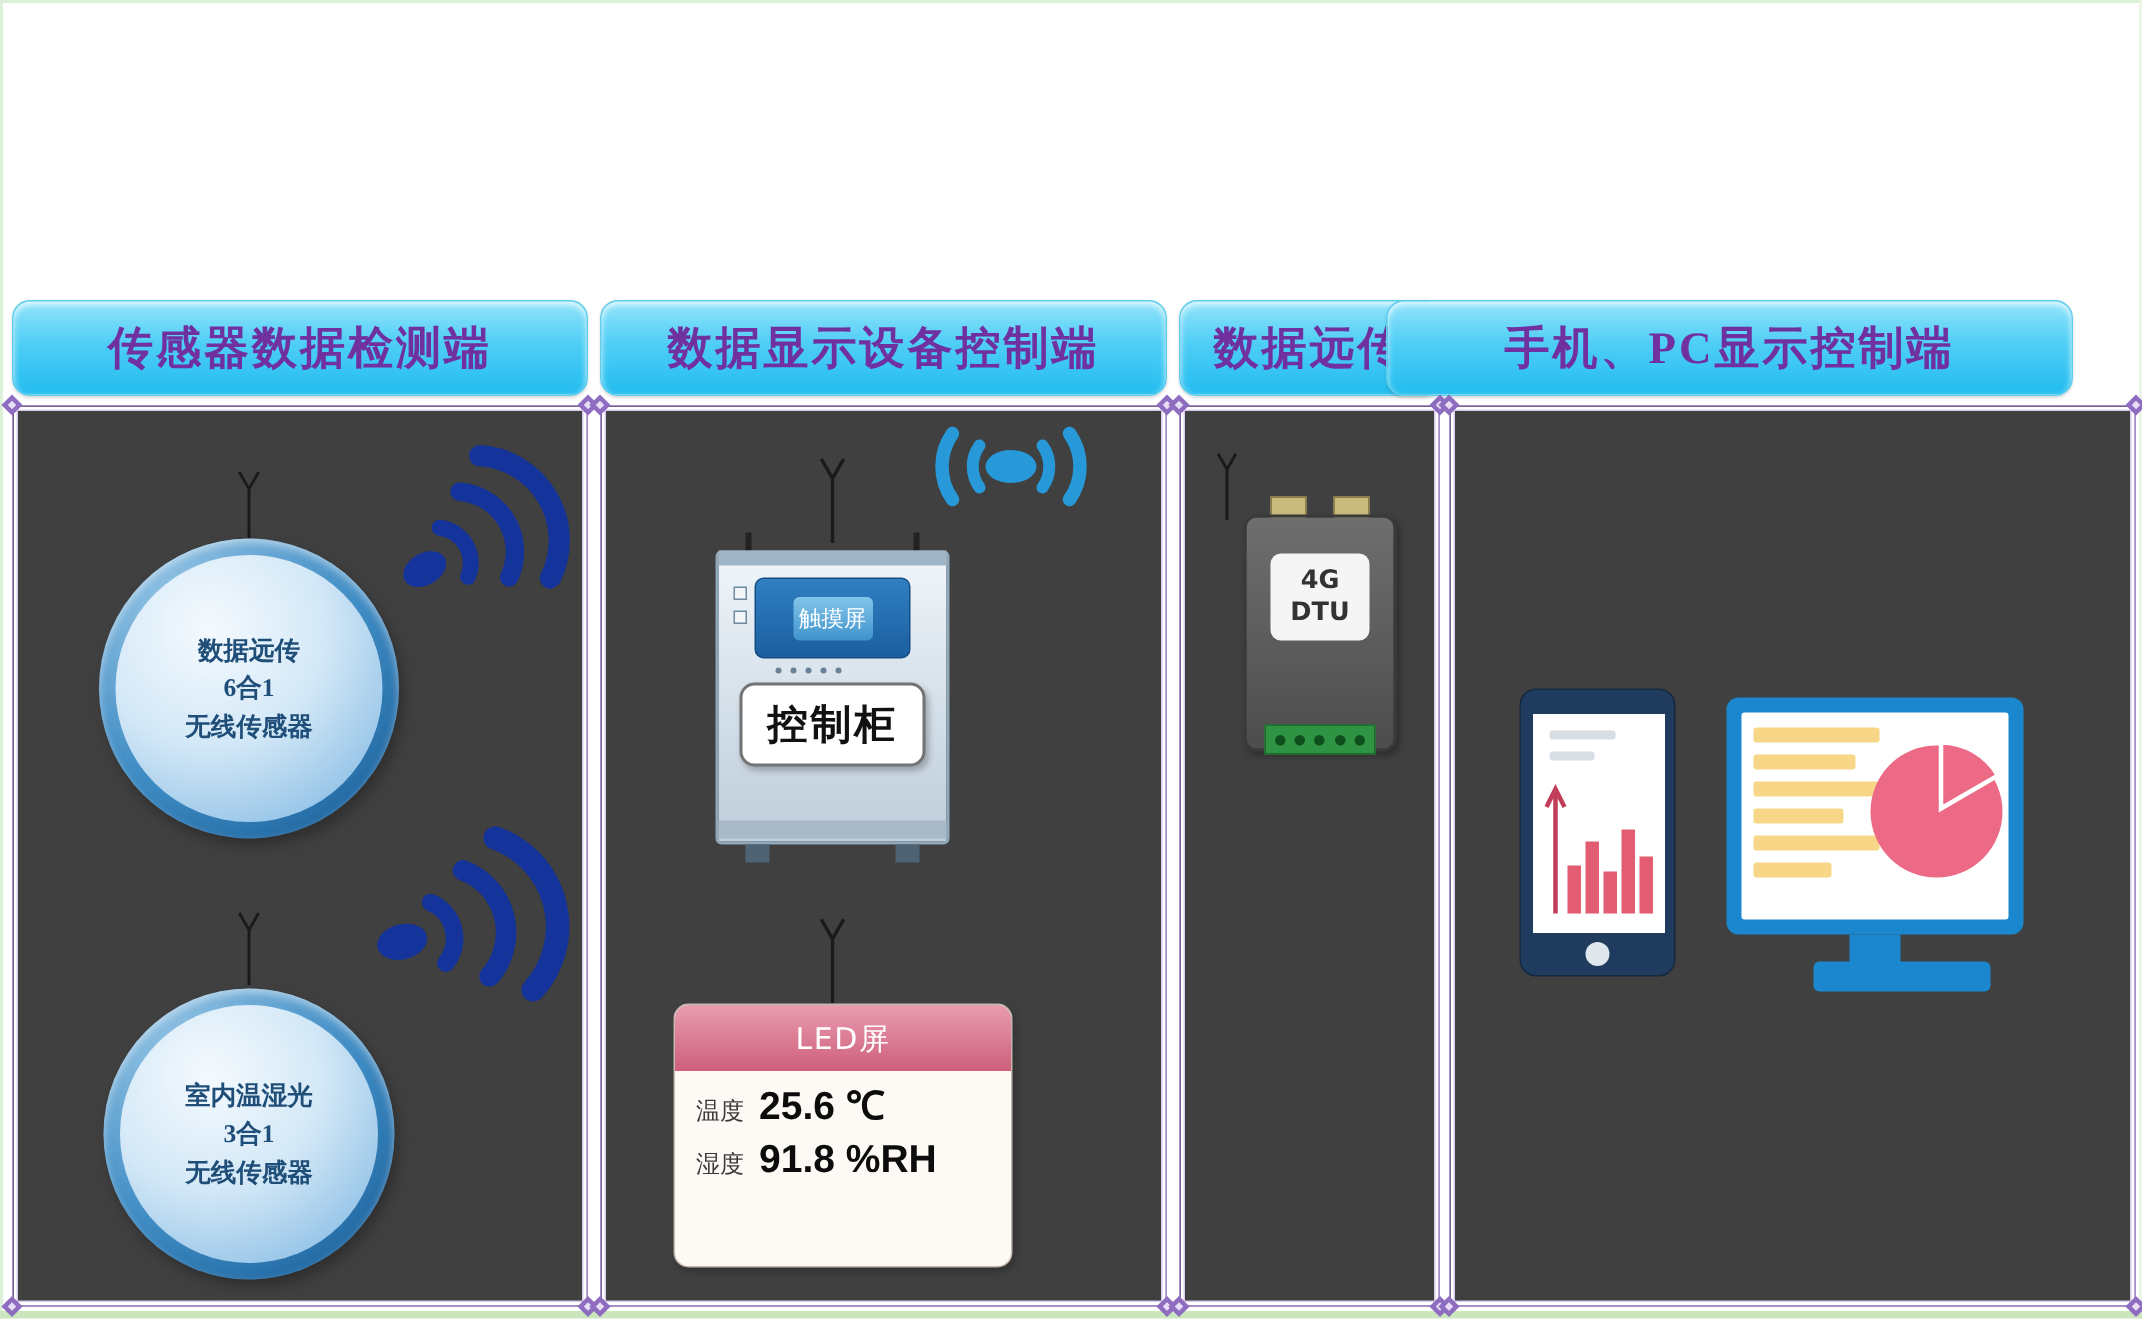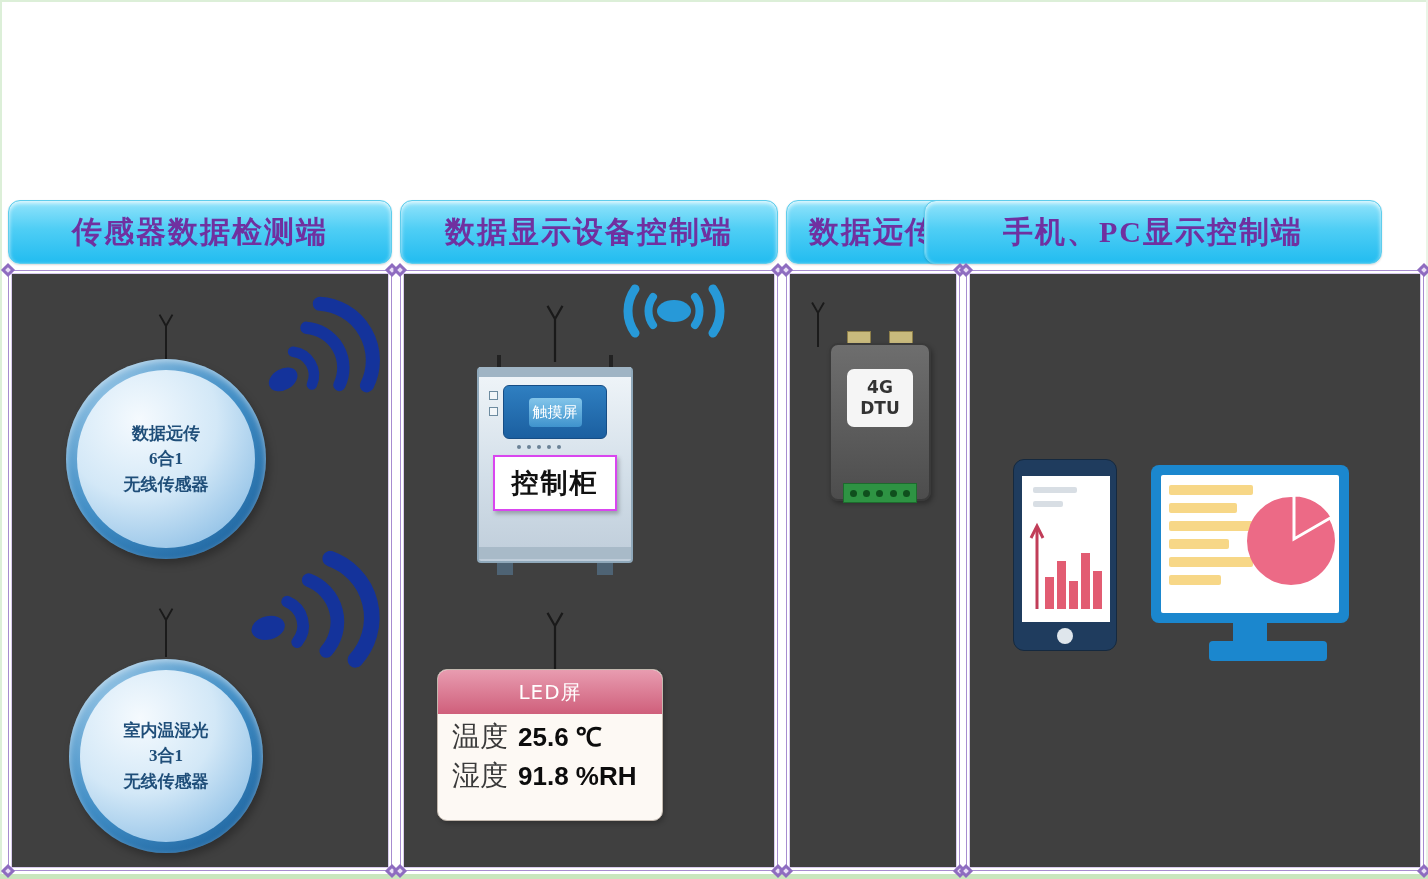--- a/index.html
+++ b/index.html
@@ -88,40 +88,40 @@
     display:flex;align-items:center;justify-content:center}
   .cab-screen-inner{background:linear-gradient(180deg,#83c5ea,#3f93cd);
     border-radius:4px;padding:5px 4px;color:#fff;font-size:15px;
     font-family:"Liberation Serif",serif}
   .cab-btn{position:absolute;left:12px;width:9px;height:9px;
     background:#f2f6f9;border:1px solid #6d8ba0}
   .cb1{top:32px}.cb2{top:48px}
   .cab-dots{position:absolute;left:40px;top:86px;display:flex;gap:6px}
   .cab-dots i{width:4px;height:4px;border-radius:50%;background:#6b8296}
   .cab-label{position:absolute;left:16px;top:96px;width:124px;height:56px;
-    background:#fff;border:2px solid #d946ef;border-radius:0;
+    background:#fff;border:2px solid #737373;border-radius:10px;
     display:flex;align-items:center;justify-content:center;
     box-shadow:2px 3px 4px rgba(0,0,0,.25)}
   .cab-label span{font-family:"Liberation Serif",serif;font-weight:bold;
     font-size:27px;color:#111;letter-spacing:2px}
   .cab-bottombar{position:absolute;left:2px;top:188px;width:152px;height:12px;background:#a8bac8}
   .cab-foot{position:absolute;top:204px;width:16px;height:12px;background:#4e6374}
   .f1{left:20px}.f2{right:20px}
 
   
-  .led-panel{position:absolute;left:36px;top:398px;width:226px;height:152px;
+  .led-panel{position:absolute;left:48px;top:398px;width:226px;height:176px;
     background:#fdf9f4;border:1px solid #c2b8ae;border-radius:10px;
     box-shadow:2px 3px 5px rgba(0,0,0,.22)}
   .led-header{height:44px;border-radius:9px 9px 0 0;
     background:linear-gradient(180deg,#e89cb0,#cf5f7b);
     display:flex;align-items:center;justify-content:center}
   .led-header span{color:#fff;font-size:20px;letter-spacing:1px}
   .led-body{padding:4px 14px 0 14px}
   .led-row{display:flex;align-items:baseline;gap:10px;height:39px}
-  .led-label{font-family:"Liberation Serif",serif;font-size:28px;color:#3a3a3a}
+  .led-label{font-family:"Liberation Serif",serif;font-size:16px;color:#3a3a3a}
   .led-value{font-family:"Liberation Sans",sans-serif;font-weight:bold;
     font-size:26px;color:#0c0c0c}
 
   
   .dtu-tab{position:absolute;width:24px;height:16px;background:#c9ba7d;
     border:1px solid #8e7f4a}
   .dt1{left:60px;top:60px}.dt2{left:102px;top:60px}
   .dtu-body{position:absolute;left:42px;top:72px;width:102px;height:158px;
     background:linear-gradient(180deg,#6e6e6e,#4d4d4d);
     border:2px solid #3a3a3a;border-radius:9px;

